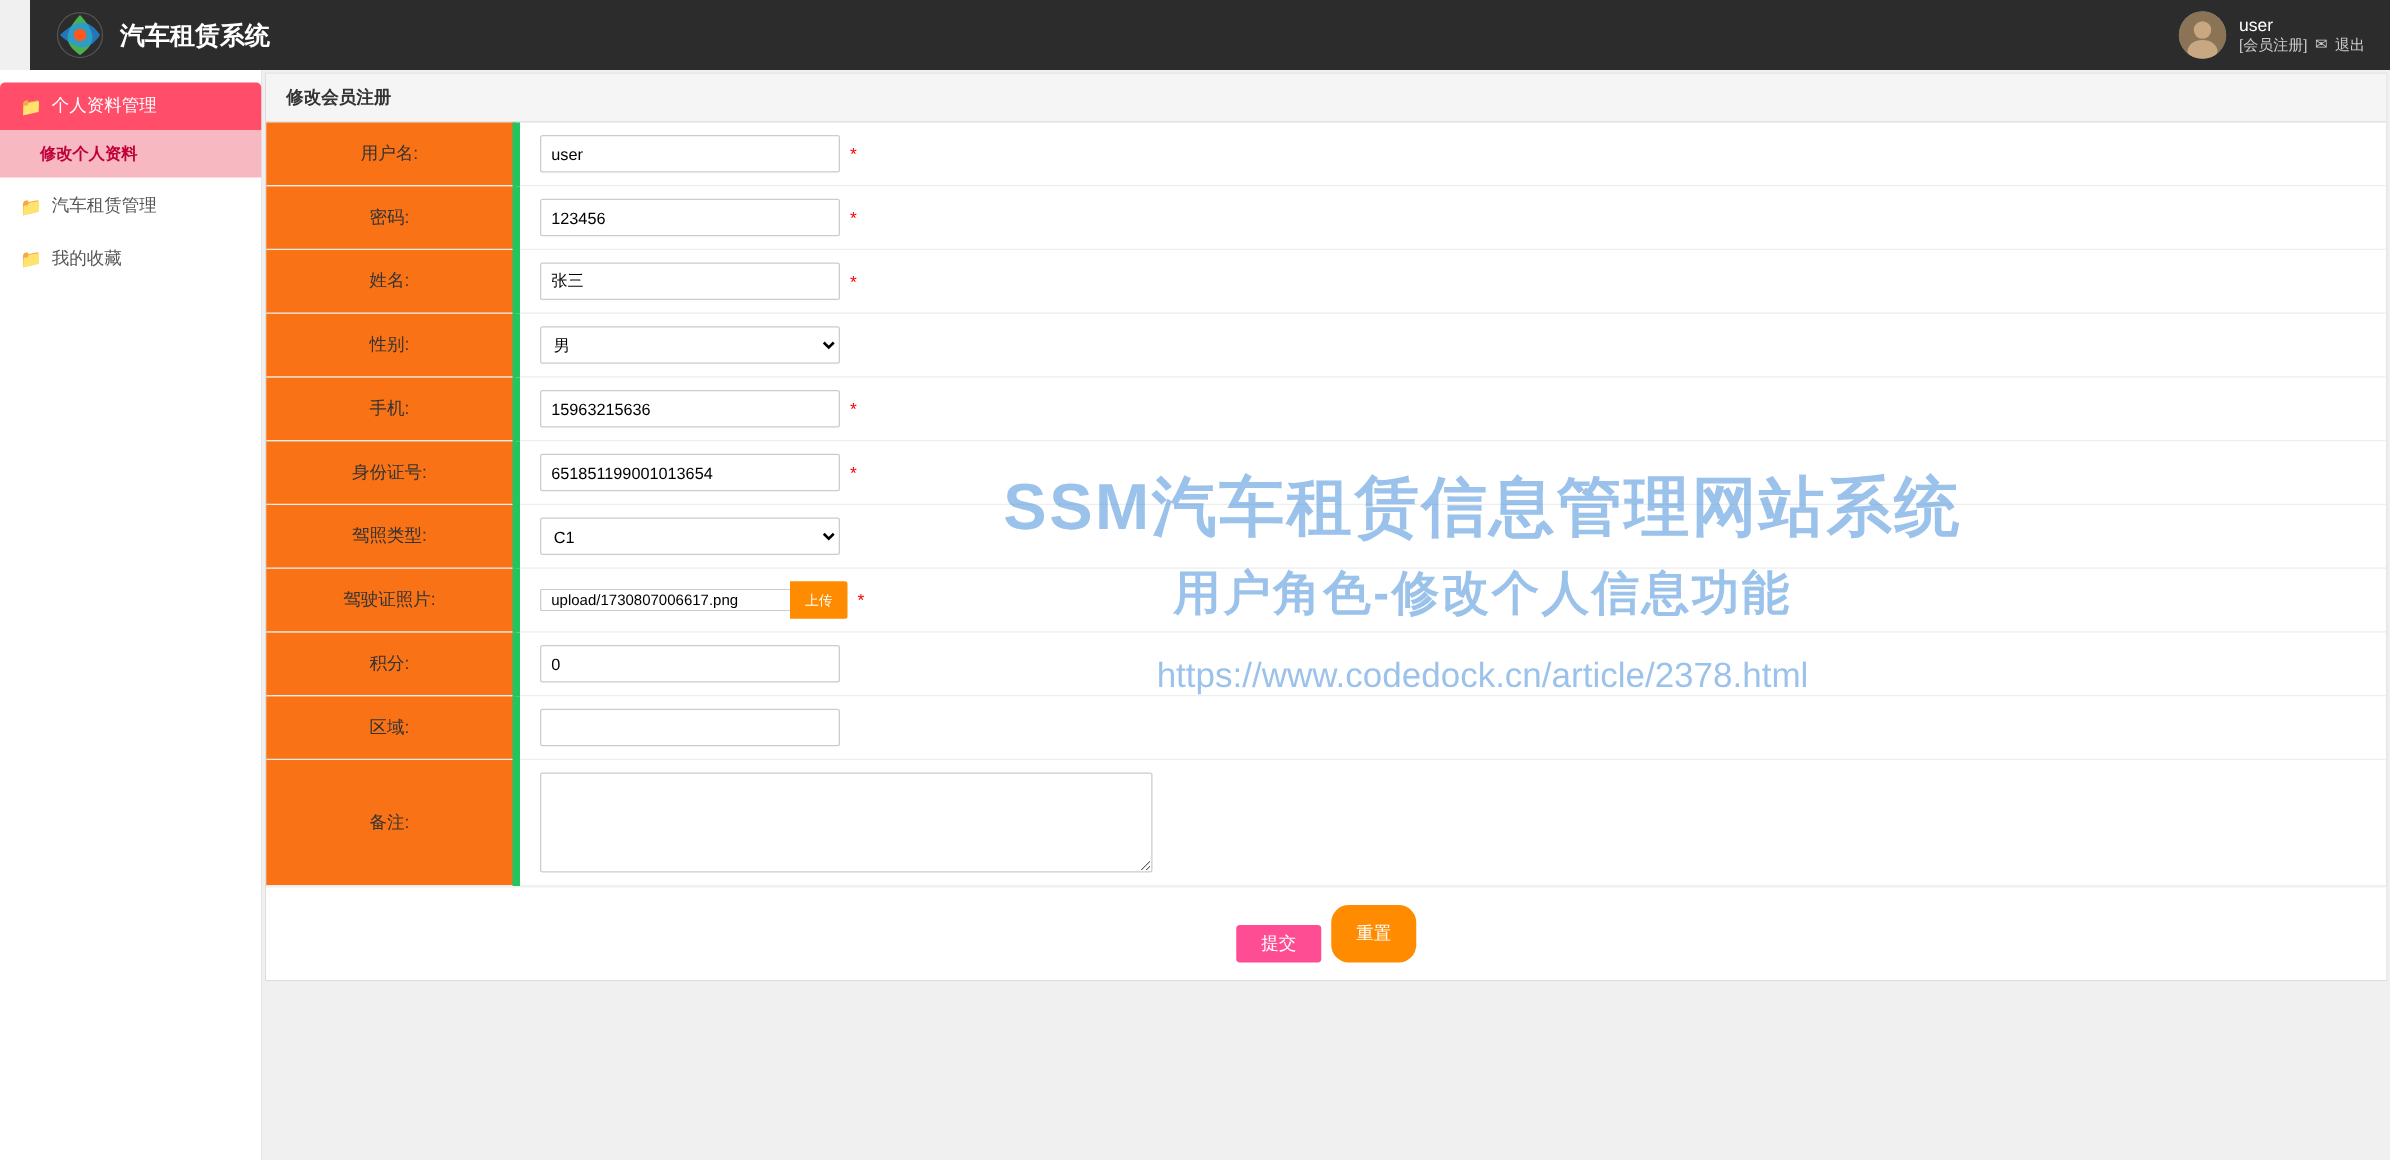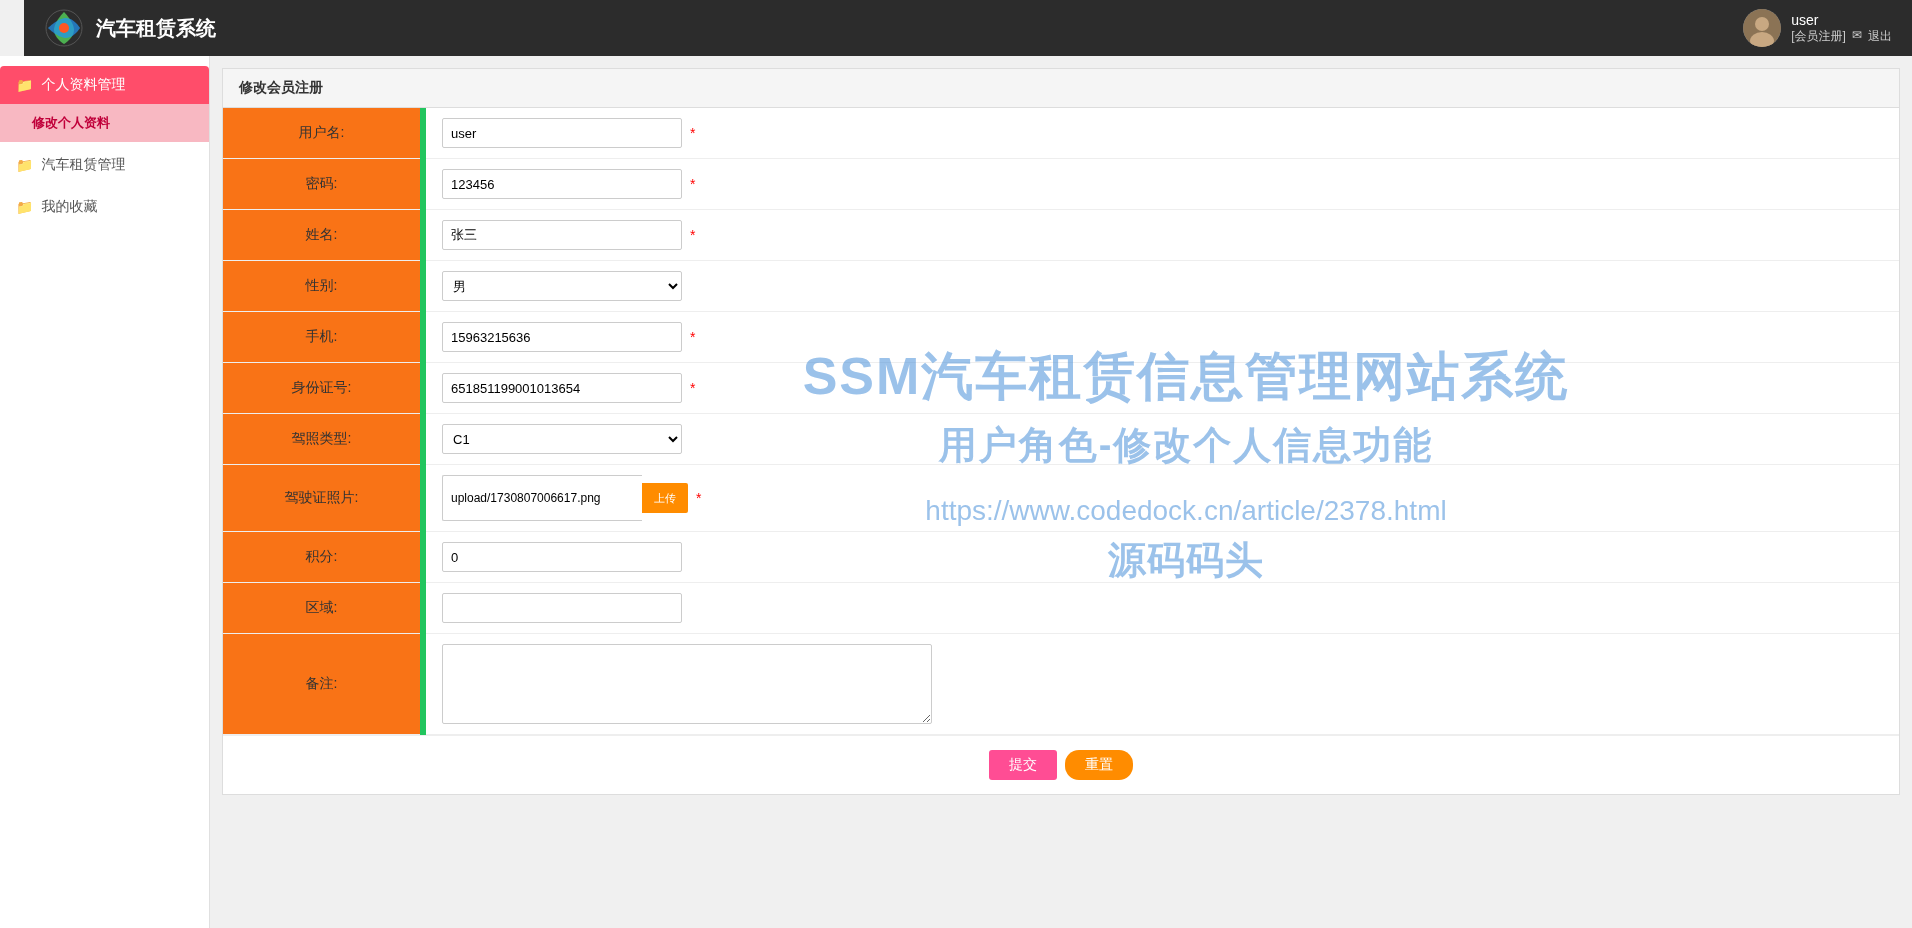--- a/index.html
+++ b/index.html
@@ -107,21 +107,21 @@
       color: #c0003a;
       font-weight: bold;
     }
     .sidebar-section-other .sidebar-section-header {
       color: #555;
     }
 
     
     .main-content {
       flex: 1;
-      padding: 12px;
+      padding: 2px;
       background: #f0f0f0;
     }
     .form-card {
       background: #fff;
       border: 1px solid #ddd;
     }
     .form-card-title {
       background: #f5f5f5;
       border-bottom: 1px solid #ddd;
       padding: 10px 16px;
@@ -182,21 +182,21 @@
       resize: vertical;
       outline: none;
     }
     .upload-area {
       display: flex;
       align-items: center;
       gap: 0;
     }
     .upload-input {
       width: 200px;
-      height: 46px;
+      height: 18px;
       border: 1px solid #ccc;
       border-right: none;
       padding: 4px 8px;
       font-size: 12px;
       border-radius: 2px 0 0 2px;
       outline: none;
     }
     .upload-btn {
       height: 30px;
       padding: 0 12px;
@@ -216,20 +216,21 @@
       border-top: 1px solid #eee;
     }
     .btn-submit {
       padding: 6px 20px;
       background: #ff4d94;
       color: #fff;
       border: none;
       border-radius: 3px;
       cursor: pointer;
       font-size: 14px;
+      margin-top: 16px;
     }
     .btn-reset {
       padding: 6px 20px;
       background: #ff8c00;
       color: #fff;
       border: none;
       border-radius: 14px;
       cursor: pointer;
       font-size: 14px;
     }
@@ -277,21 +278,20 @@
       gap: 4px;
     }
   </style>
 </head>
 <body>
 
 <div class="watermark-overlay">
   <div class="watermark-line1">SSM汽车租赁信息管理网站系统</div>
   <div class="watermark-line2">用户角色-修改个人信息功能</div>
   <div class="watermark-line3">https://www.codedock.cn/article/2378.html</div>
-  <div class="watermark-line4">源码码头</div>
 </div>
 
 <div class="header">
   <div class="header-left">
 
     <svg class="logo-icon" viewBox="0 0 40 40" xmlns="http://www.w3.org/2000/svg">
       <circle cx="20" cy="20" r="18" fill="none" stroke="#555" stroke-width="1"></circle>
       <path d="M20 4 C20 4 30 14 30 22 C30 30 20 36 20 36 C20 36 10 30 10 22 C10 14 20 4 20 4Z" fill="#4CAF50"></path>
       <path d="M4 20 C4 20 14 10 22 10 C30 10 36 20 36 20 C36 20 30 30 22 30 C14 30 4 20 4 20Z" fill="#2196F3" opacity="0.7"></path>
       <circle cx="20" cy="20" r="5" fill="#FF5722"></circle>

